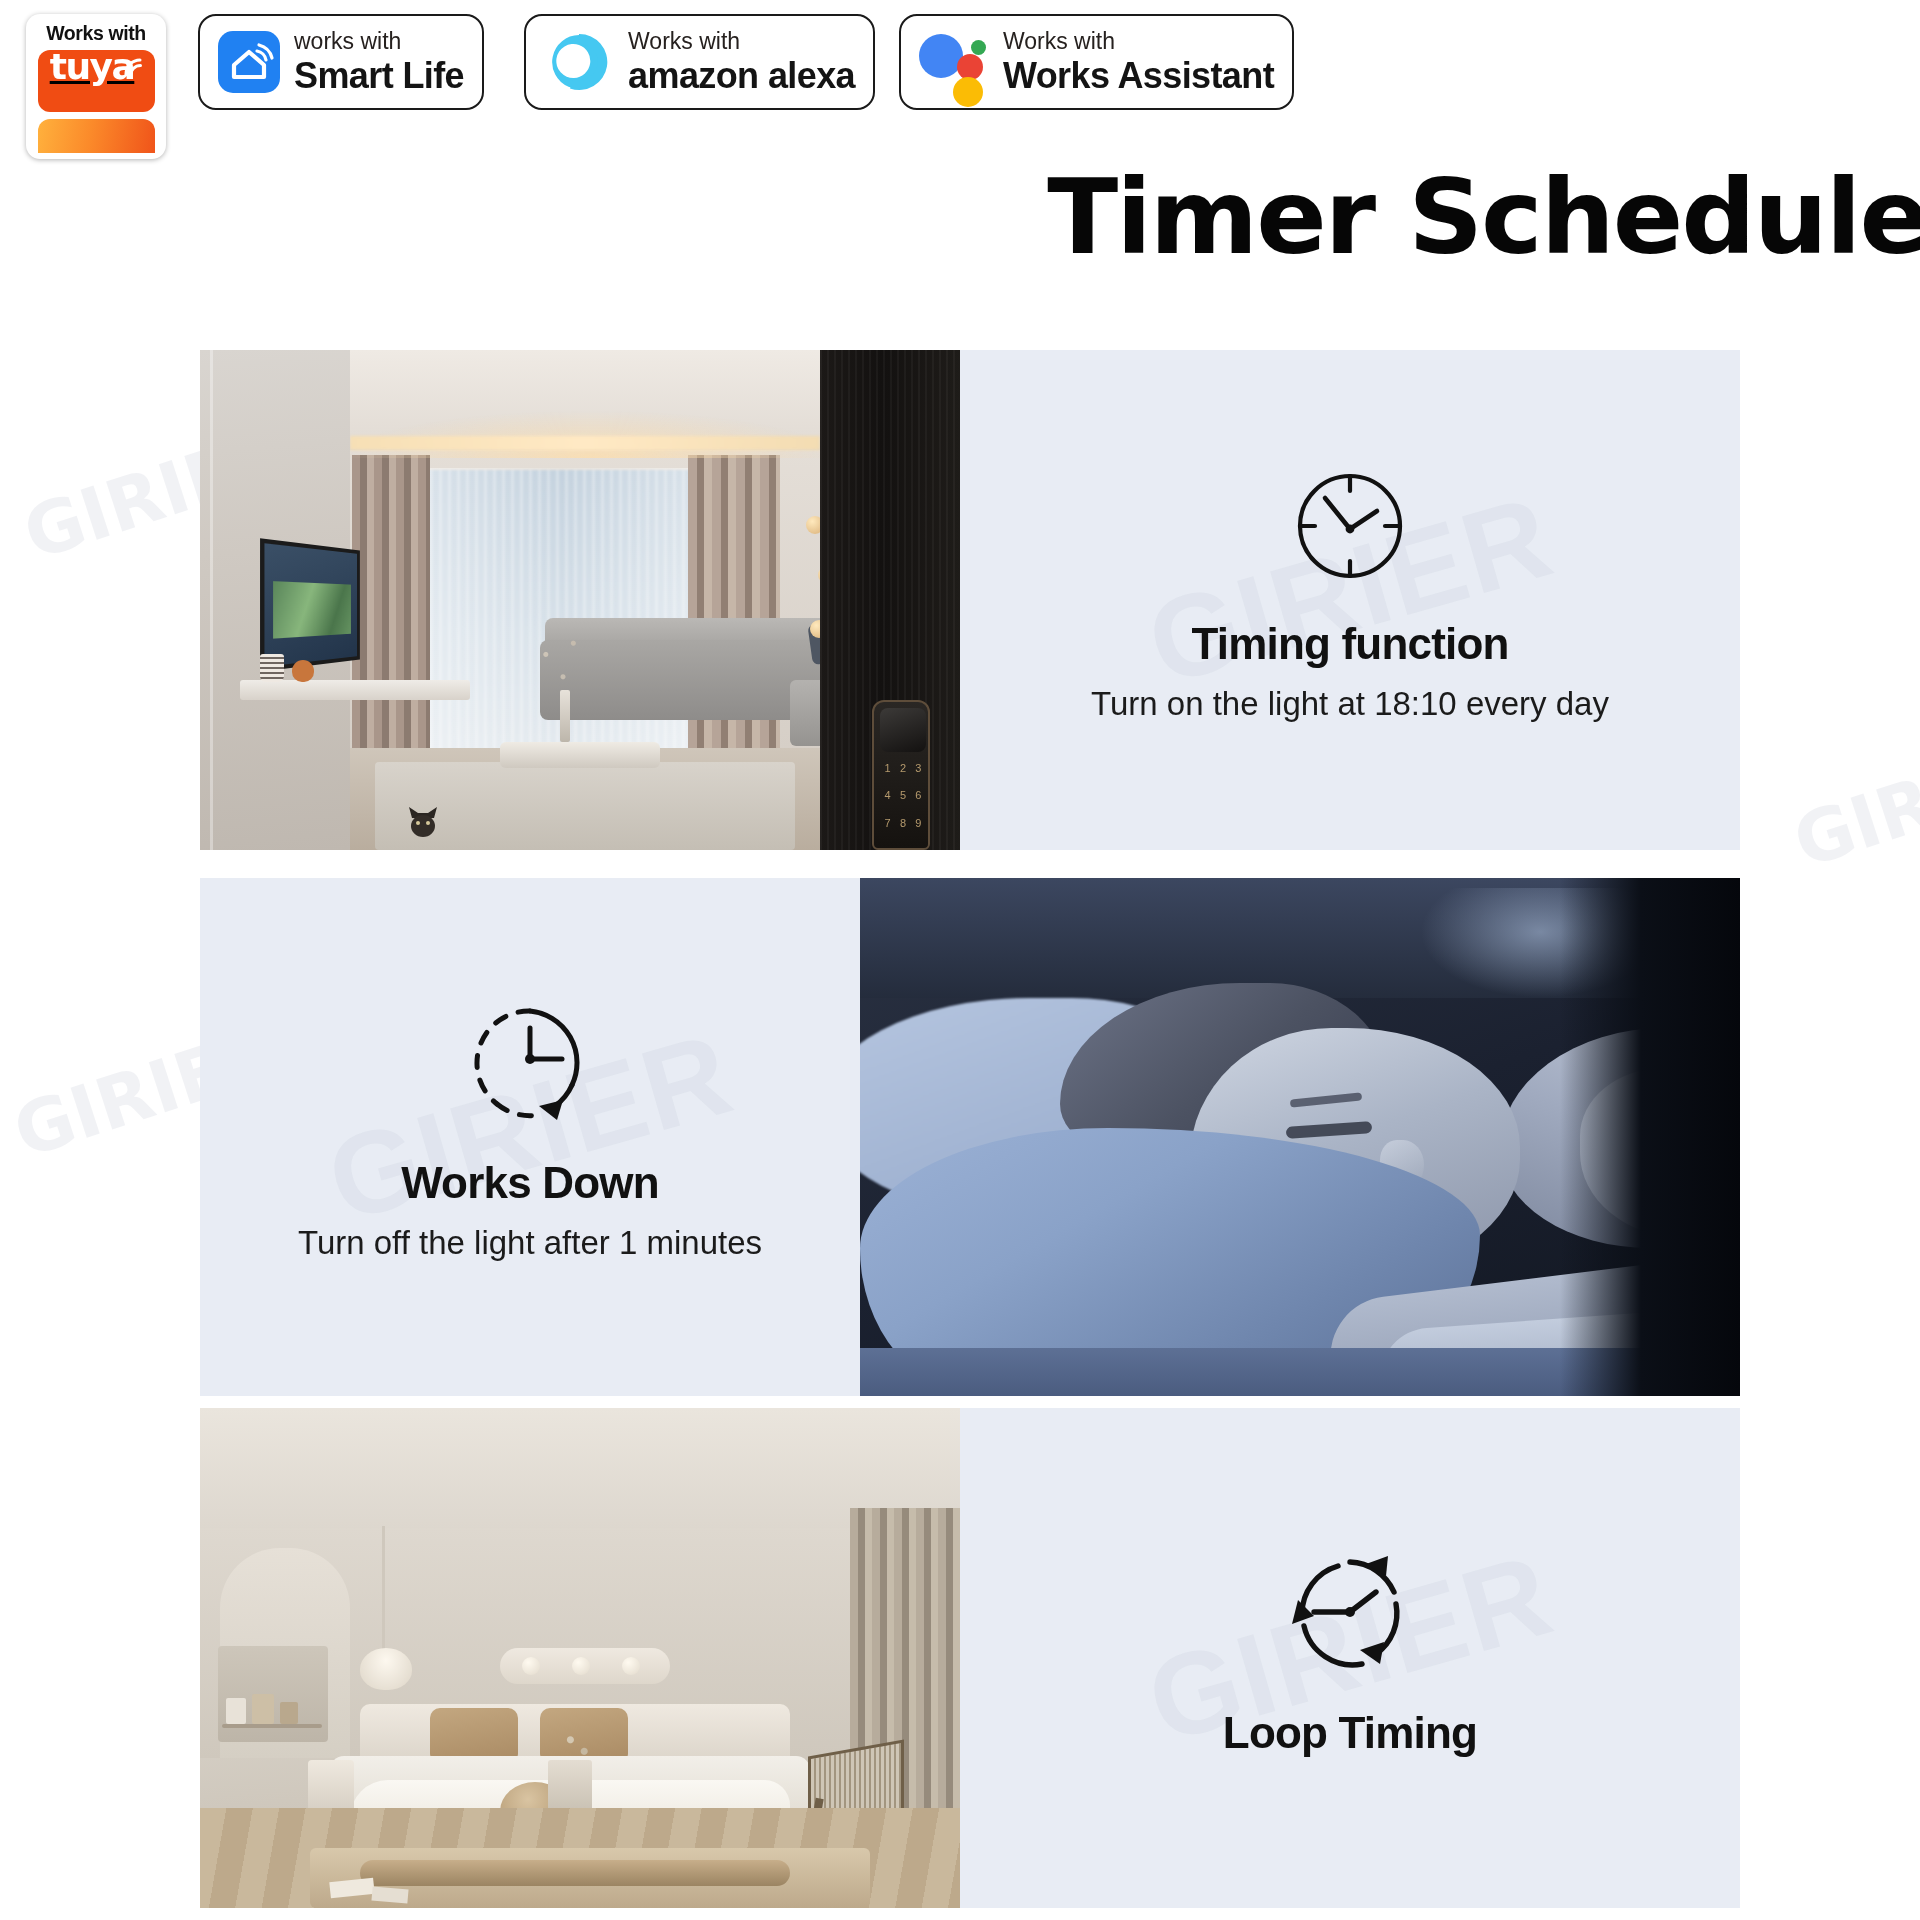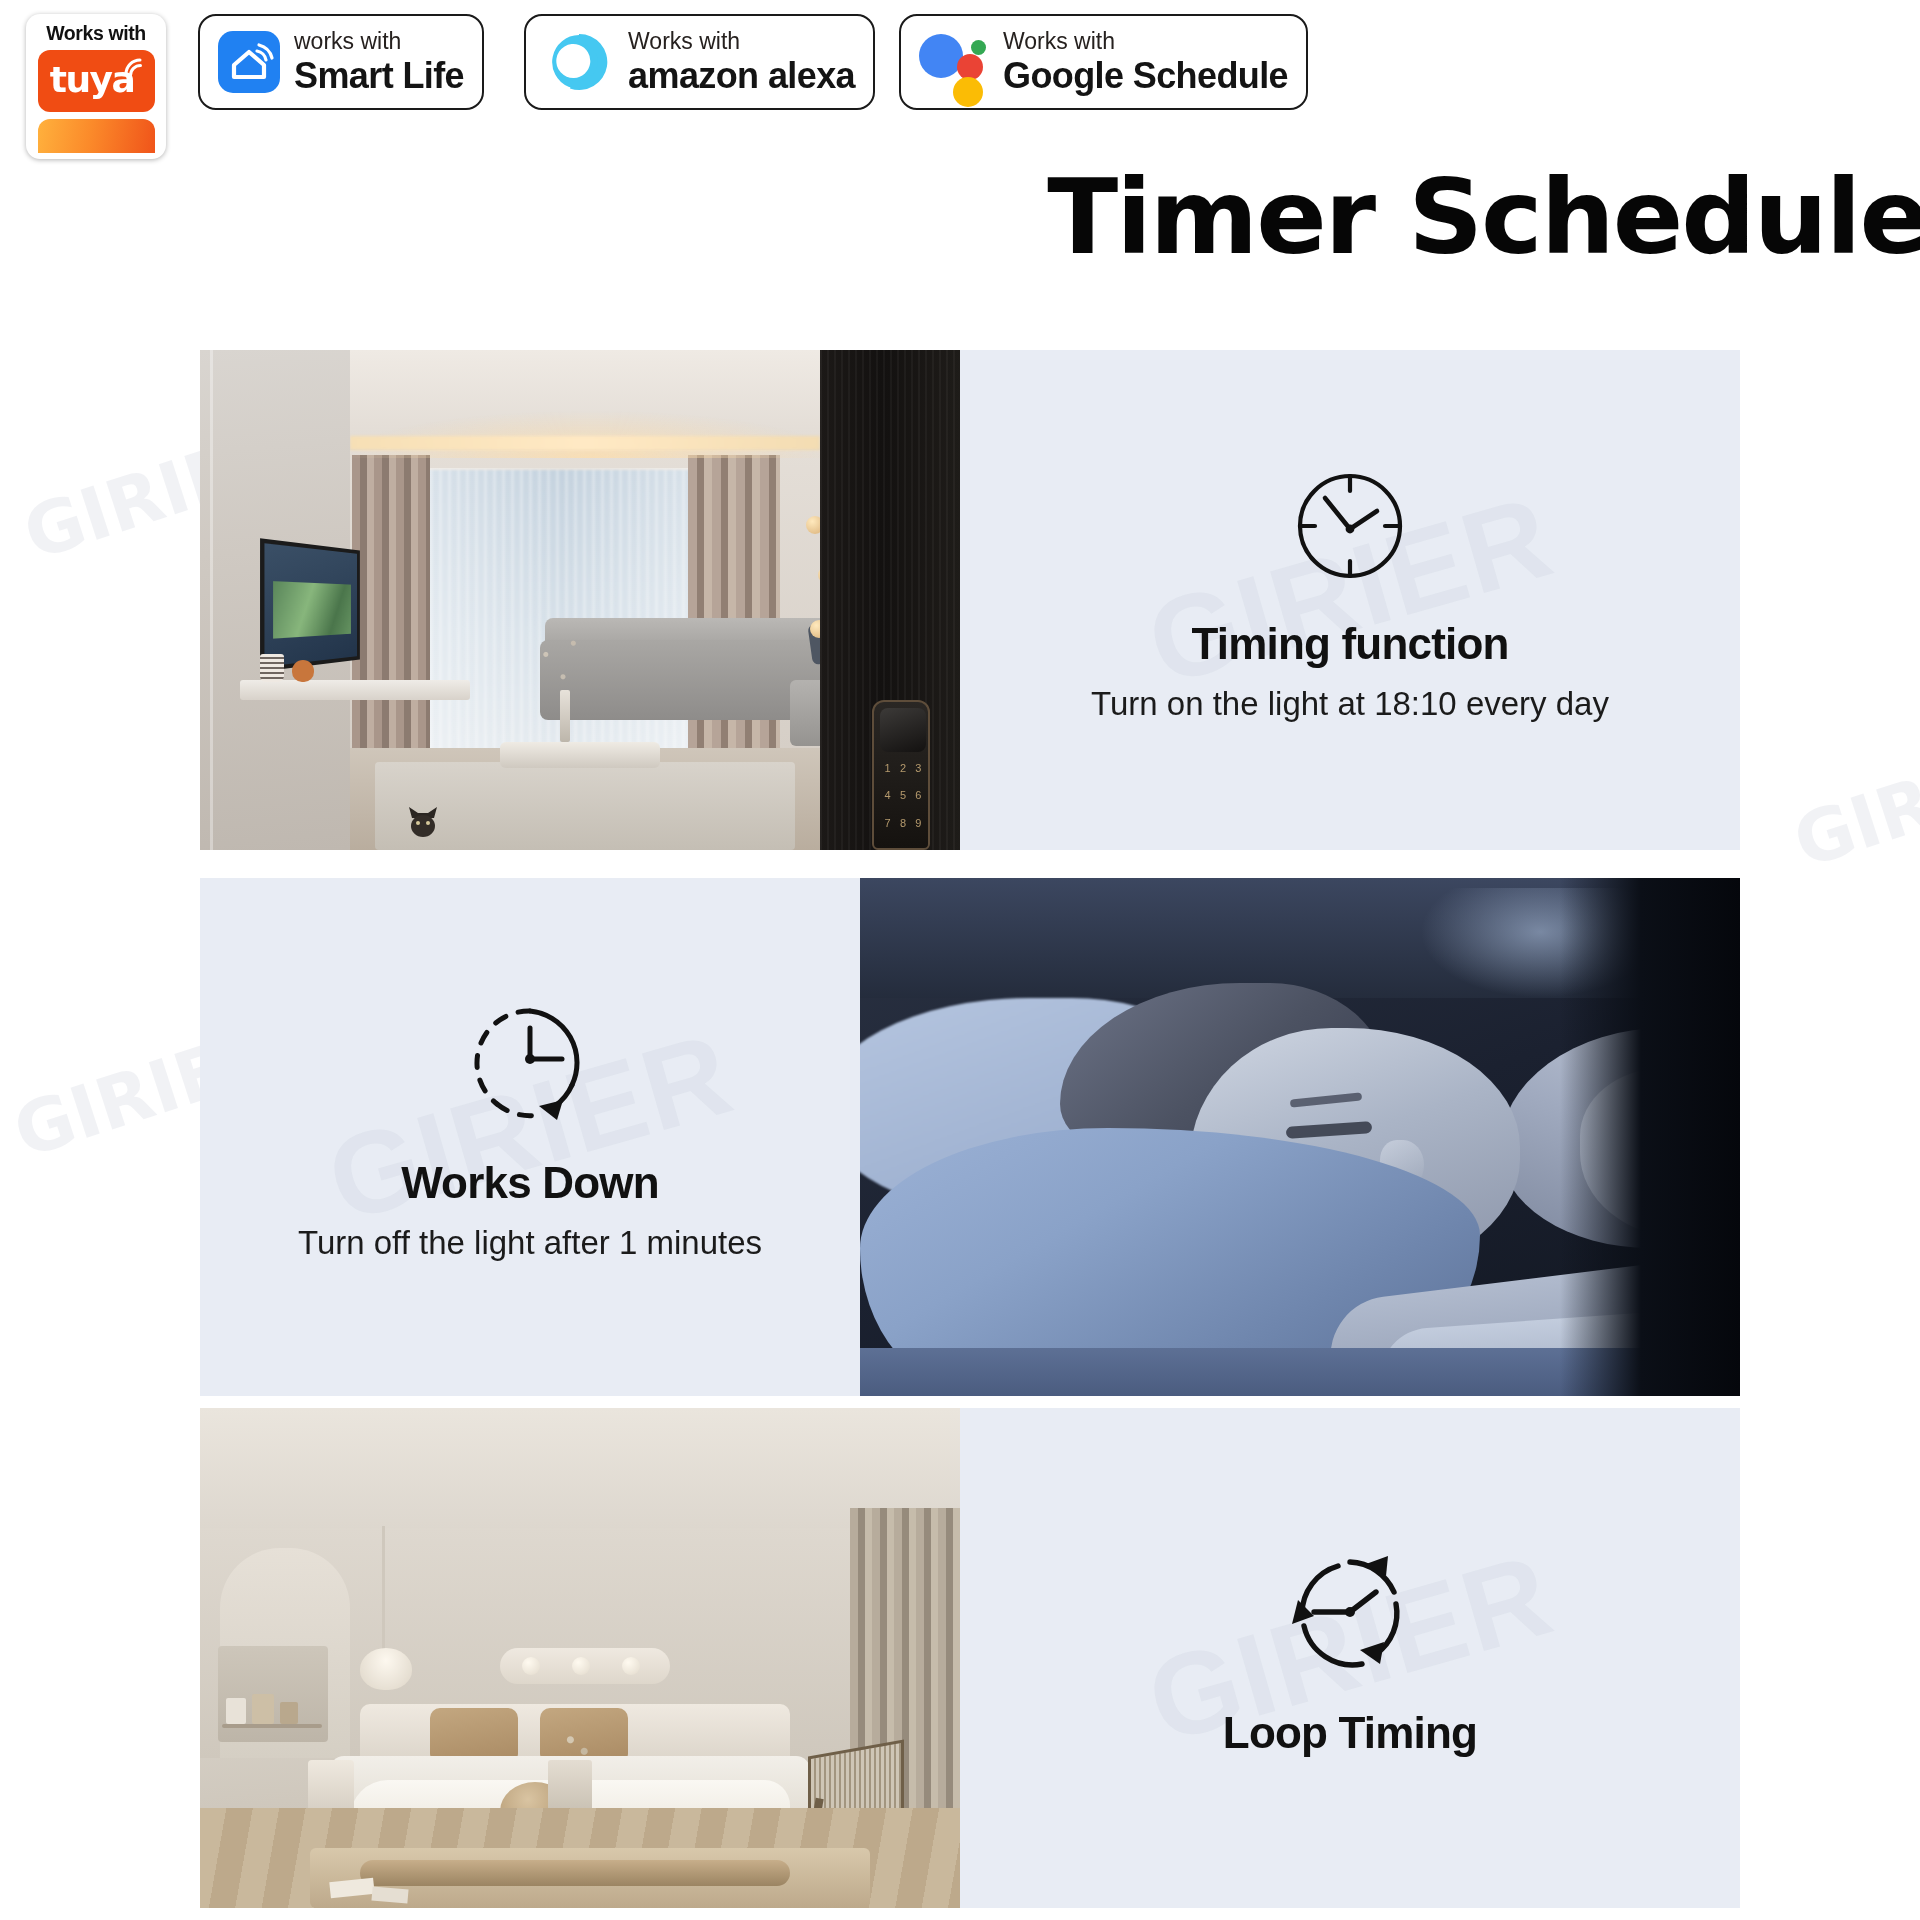--- a/index.html
+++ b/index.html
@@ -54,22 +54,22 @@
     margin-bottom: 6px;
     white-space: nowrap;
   }
   .tuya-plate {
     width: 117px;
     height: 62px;
     background: #f04c13;
     border-radius: 12px 12px 12px 12px;
     position: relative;
     display: flex;
-    align-items: center;
     justify-content: center;
+    text-decoration: underline;
   }
   .tuya-word {
     font-family: "DejaVu Sans", sans-serif;
     font-size: 36px;
     font-weight: bold;
     color: #ffffff;
     letter-spacing: -1.5px;
     line-height: 1;
     position: relative;
     left: -4px;
@@ -440,21 +440,21 @@
 
     <div class="badge-pill badge-google">
       <div class="ga-icon">
         <span class="ga-dot ga-blue"></span>
         <span class="ga-dot ga-red"></span>
         <span class="ga-dot ga-green"></span>
         <span class="ga-dot ga-yellow"></span>
       </div>
       <div class="b-text">
         <span class="b-small">Works with</span>
-        <span class="b-big">Google Schedule</span>
+        <span class="b-big">Works Assistant</span>
       </div>
     </div>
   </div>
 
   <h1 class="page-title">Timer Schedule</h1>
 
   <div class="panel-wm-abs" id="wm-left-1">GIRIER</div>
   <div class="panel-wm-abs" id="wm-left-2">GIRIER</div>
 
   <div class="card" id="card-1">

